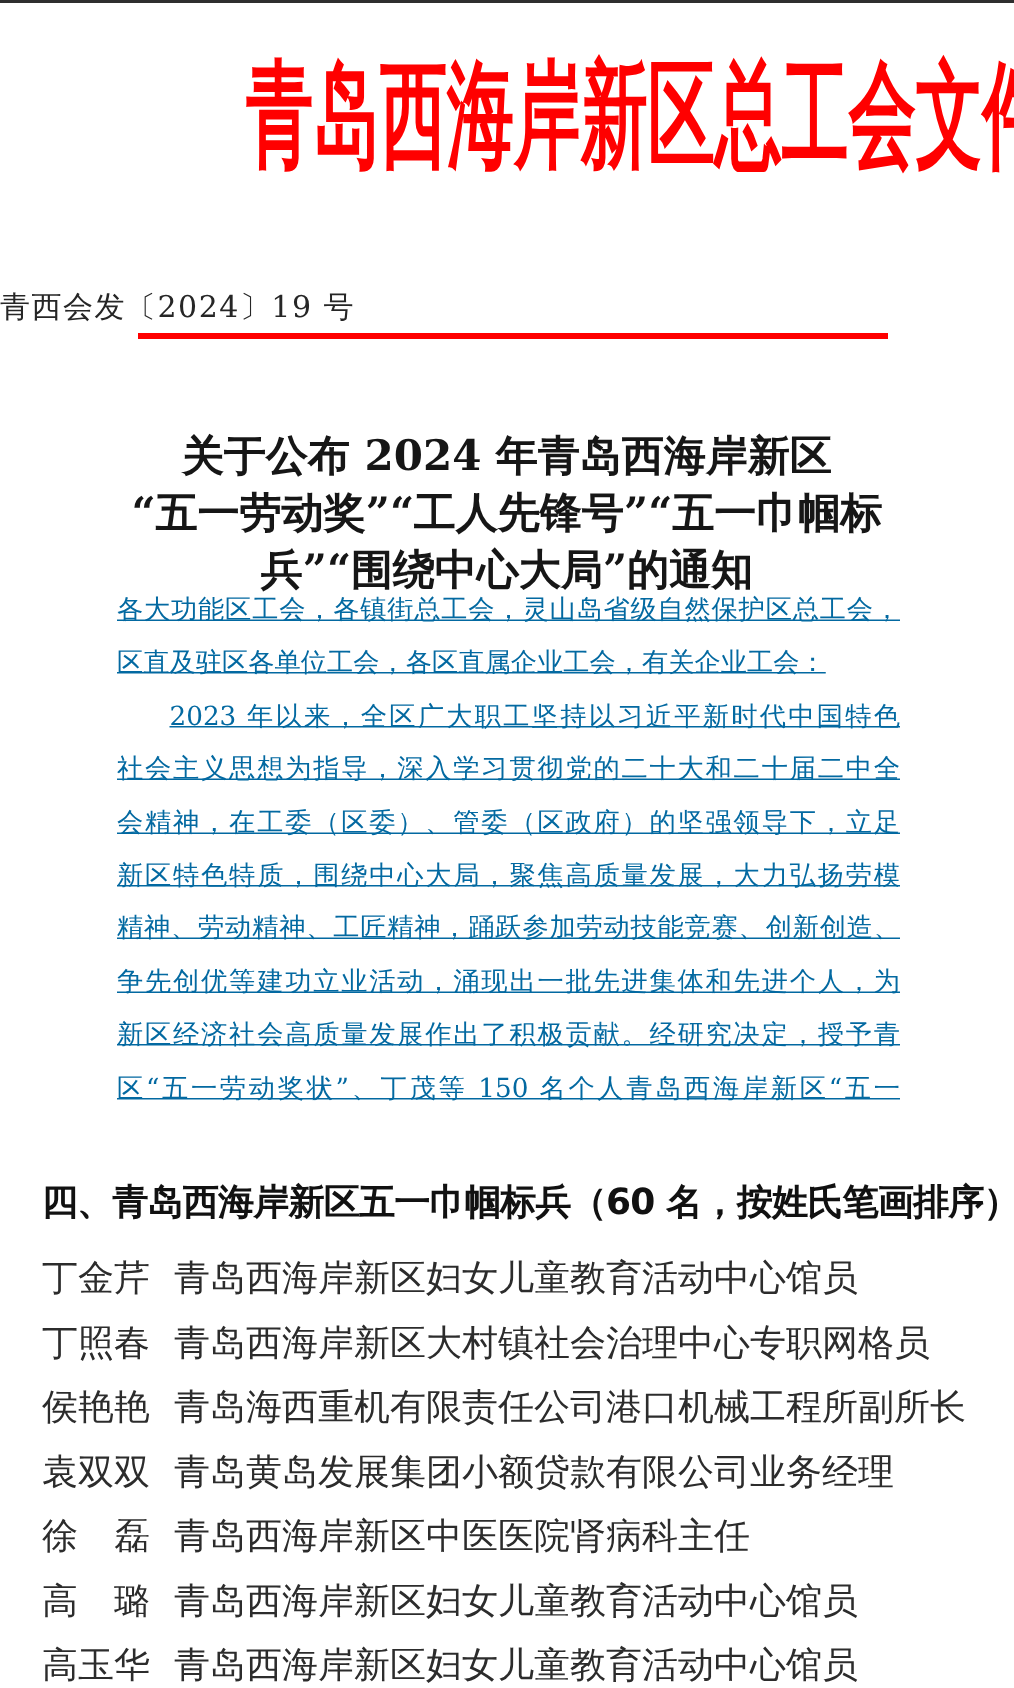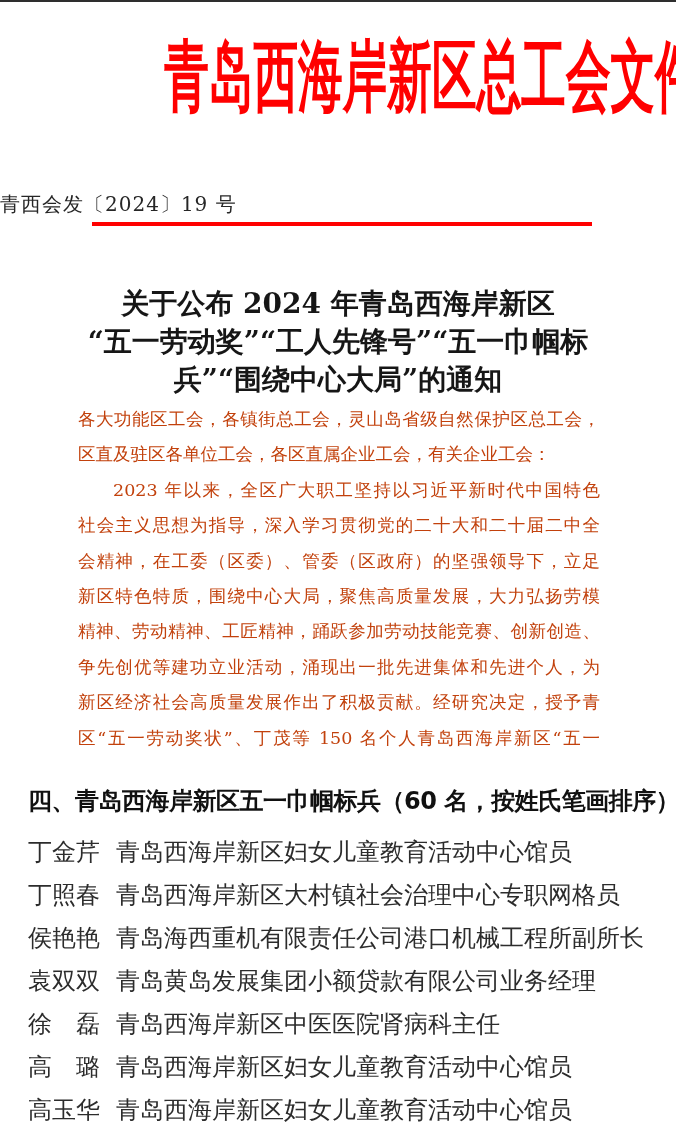--- a/index.html
+++ b/index.html
@@ -37,22 +37,22 @@
   .red-rule {
     position: absolute; top: 222px; left: 92px;
     width: 500px; height: 4px; background: #ff0000;
   }
   .notice-title {
     position: absolute; top: 253px; left: 58px; width: 560px;
     text-align: center; font-weight: bold;
     font-size: 28px; line-height: 38px; color: #161616; margin-top: 32px;
   }
   .notice-body {
-    position: absolute; top: 402px; left: 78px; width: 522px;
-    font-size: 17.5px; line-height: 35.4px; color: #c2410c;
+    position: absolute; top: 390px; left: 78px; width: 522px;
+    font-size: 17.5px; line-height: 35.4px; color: #0369a1; text-decoration: underline;
   }
   .ln { text-align: justify; text-align-last: justify; }
   .ln.para-end { text-align-last: left; }
   .ln.indent { text-indent: 2em; }
   .section-heading {
     position: absolute; top: 785px; left: 28px; width: 648px;
     margin: 0;
     font-family: "DejaVu Sans", "Liberation Sans", sans-serif;
     font-weight: bold; font-size: 24px; letter-spacing: -0.5px;
     color: #111111; white-space: nowrap; text-align: center;

